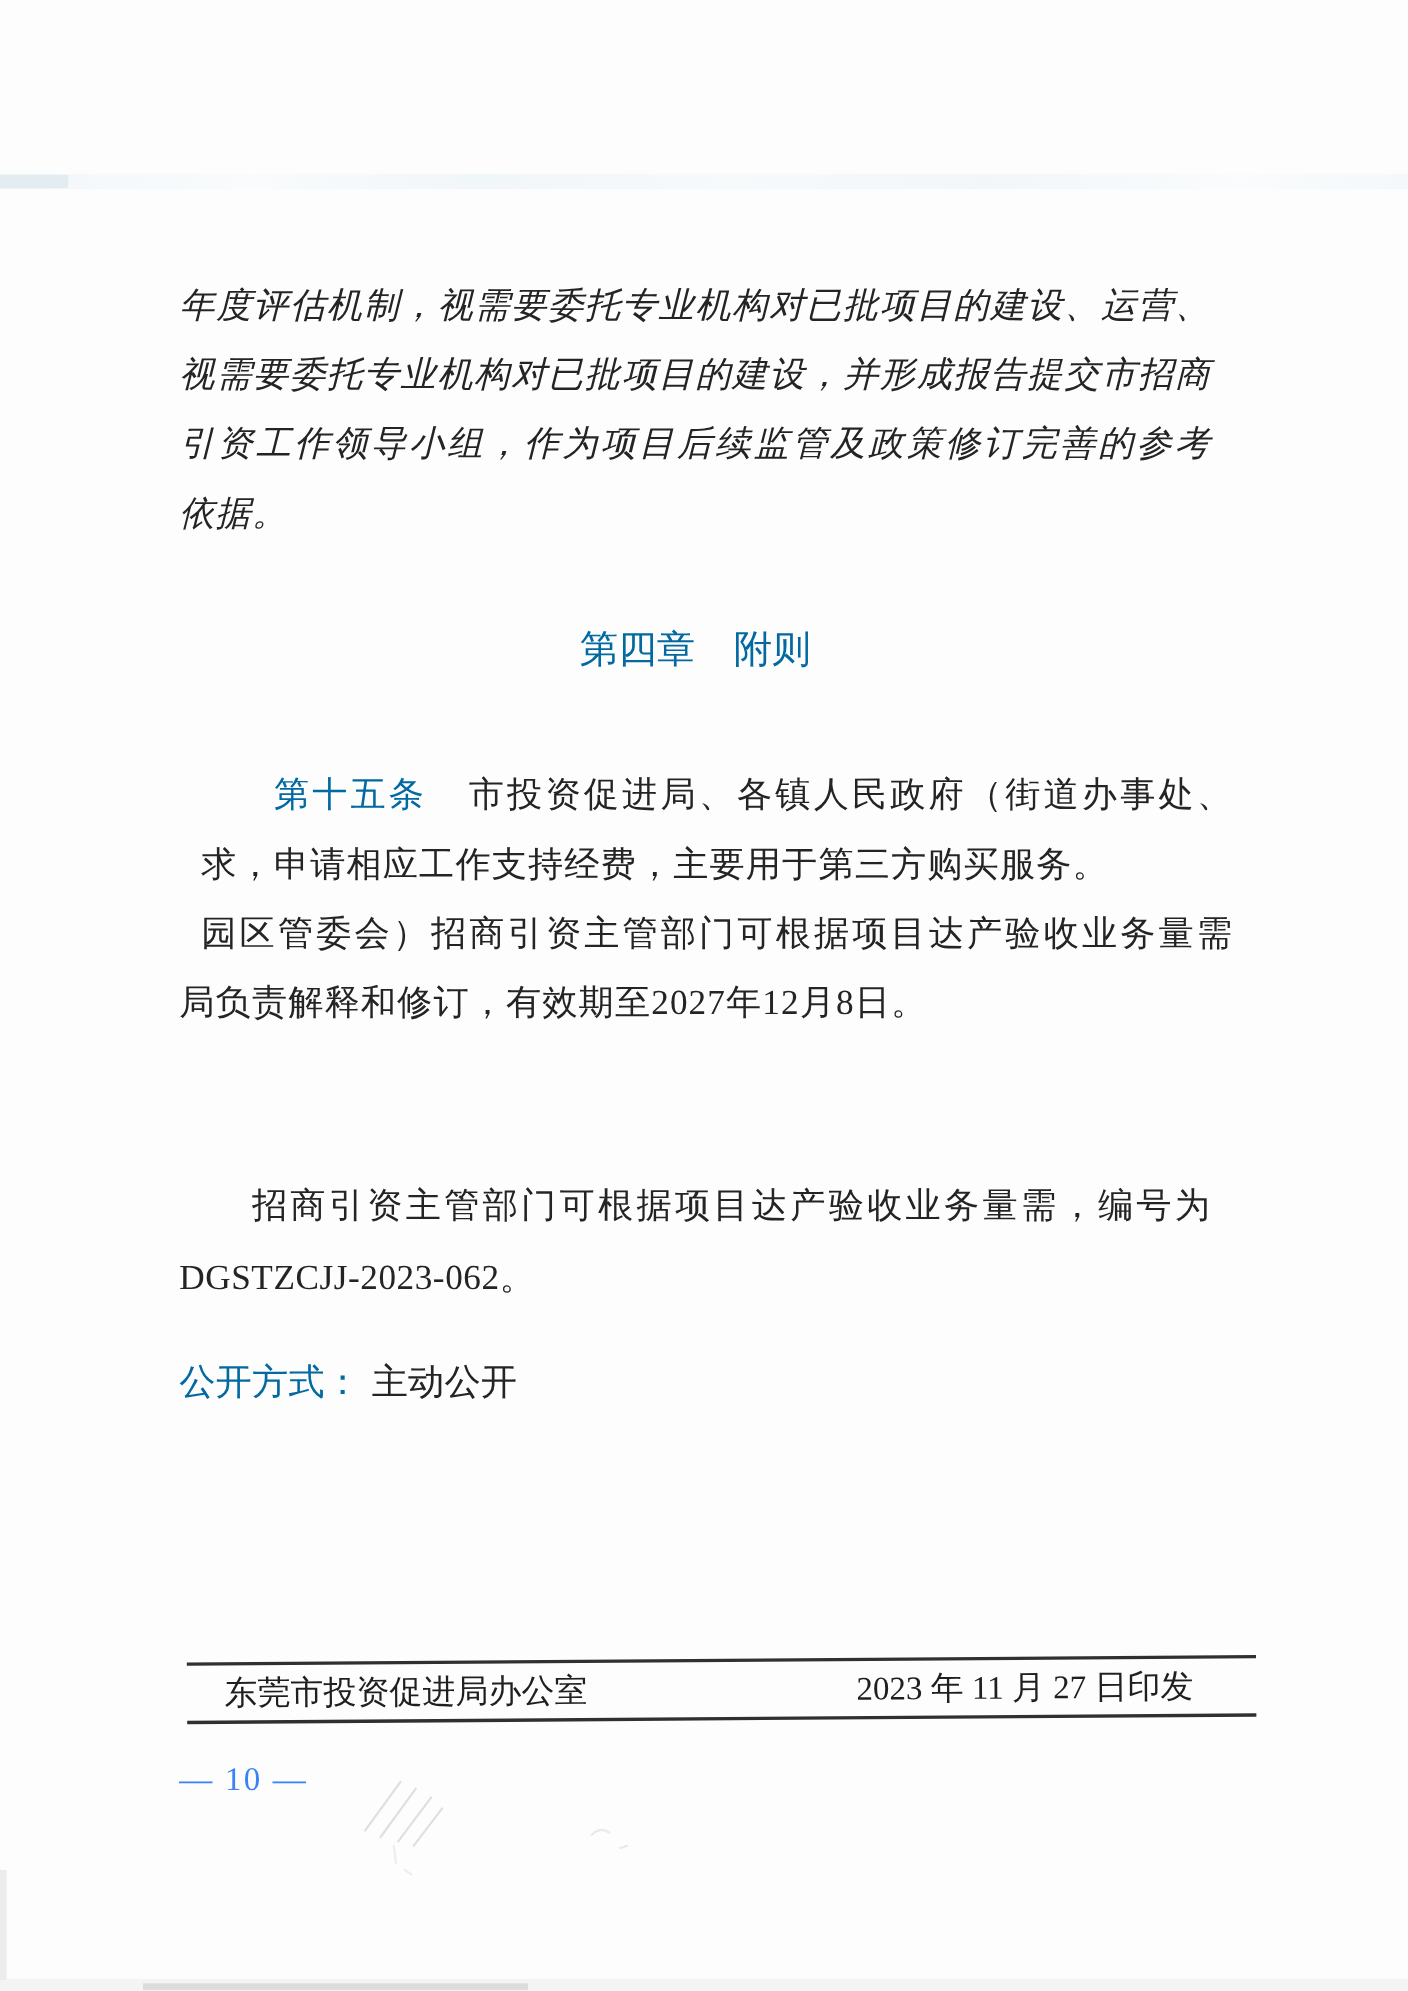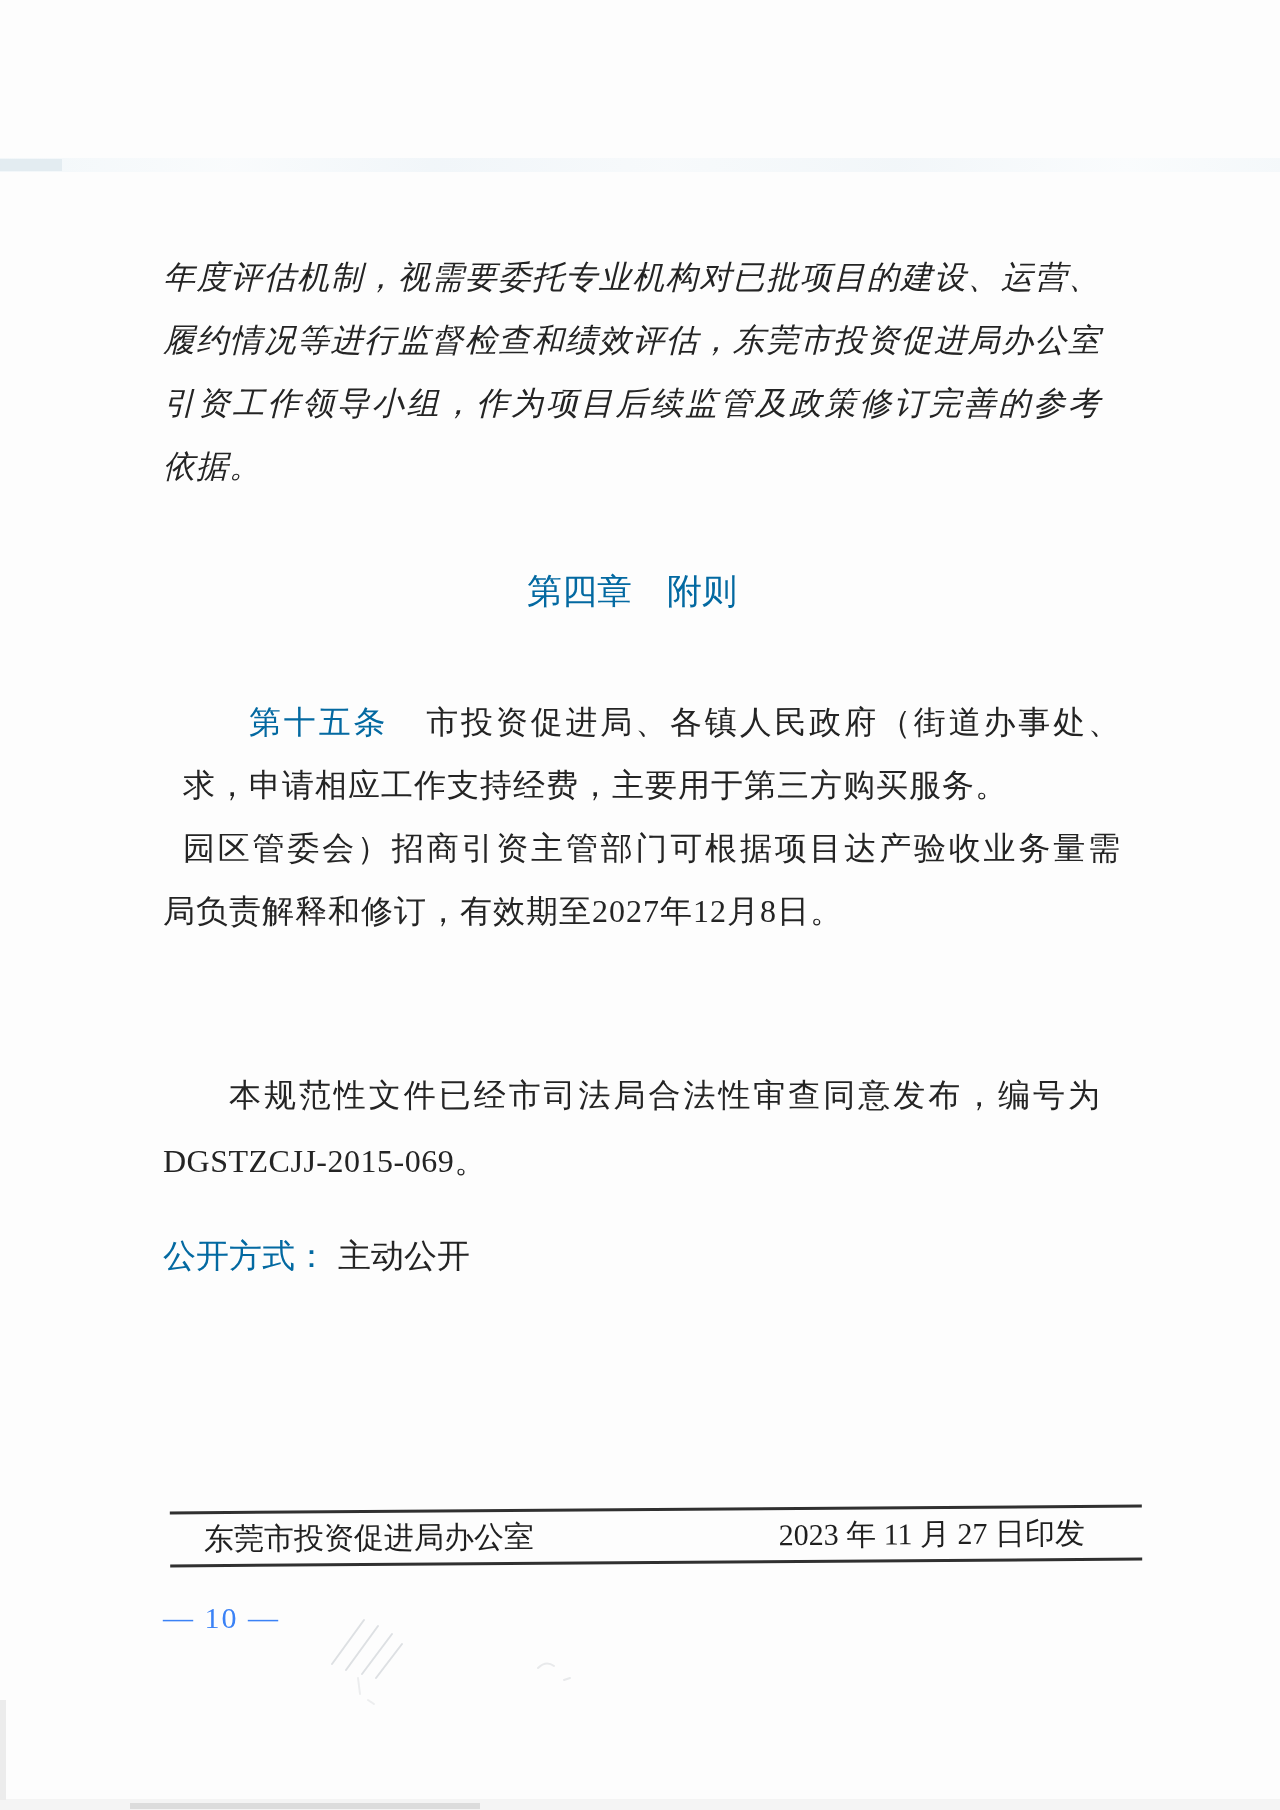--- a/index.html
+++ b/index.html
@@ -77,21 +77,21 @@
 </head>
 <body>
 
 <div class="page">
 
   <div class="scan-band-top"></div>
   <div class="scan-band-top-left"></div>
 
   <div class="textblock" style="top:246px;font-style:italic;">
     <div class="line just">年度评估机制，视需要委托专业机构对已批项目的建设、运营、</div>
-    <div class="line just">履约情况等进行监督检查和绩效评估，东莞市投资促进局办公室</div>
+    <div class="line just">视需要委托专业机构对已批项目的建设，并形成报告提交市招商</div>
     <div class="line just">引资工作领导小组，作为项目后续监管及政策修订完善的参考</div>
     <div class="line">依据。</div>
   </div>
 
   <h2 class="chapter">
     <span class="hei">第四章　附则</span>
   </h2>
 
   <div class="textblock" style="top:691px;margin-left:20px;">
     <div class="line just indent">
@@ -99,22 +99,22 @@
     </div>
     <div class="line">求，申请相应工作支持经费，主要用于第三方购买服务。</div>
     <div class="line just">园区管委会）招商引资主管部门可根据项目达产验收业务量需</div>
   </div>
 
   <div class="textblock" style="top:880px;">
     <div class="line">局负责解释和修订，有效期至2027年12月8日。</div>
   </div>
 
   <div class="textblock" style="top:1062px;">
-    <div class="line just indent" style="height:66px;line-height:66px;">本规范性文件已经市司法局合法性审查同意发布，编号为</div>
-    <div class="line latin-line" style="height:66px;line-height:66px;">DGSTZCJJ-2015-069。</div>
+    <div class="line just indent" style="height:66px;line-height:66px;">招商引资主管部门可根据项目达产验收业务量需，编号为</div>
+    <div class="line latin-line" style="height:66px;line-height:66px;">DGSTZCJJ-2023-062。</div>
   </div>
 
   <div class="publicity">
     <span class="hei">公开方式：</span><span class="value">主动公开</span>
   </div>
 
   <div class="footer">
     <div class="footer-rule"></div>
     <div class="footer-row">
       <span>东莞市投资促进局办公室</span>

